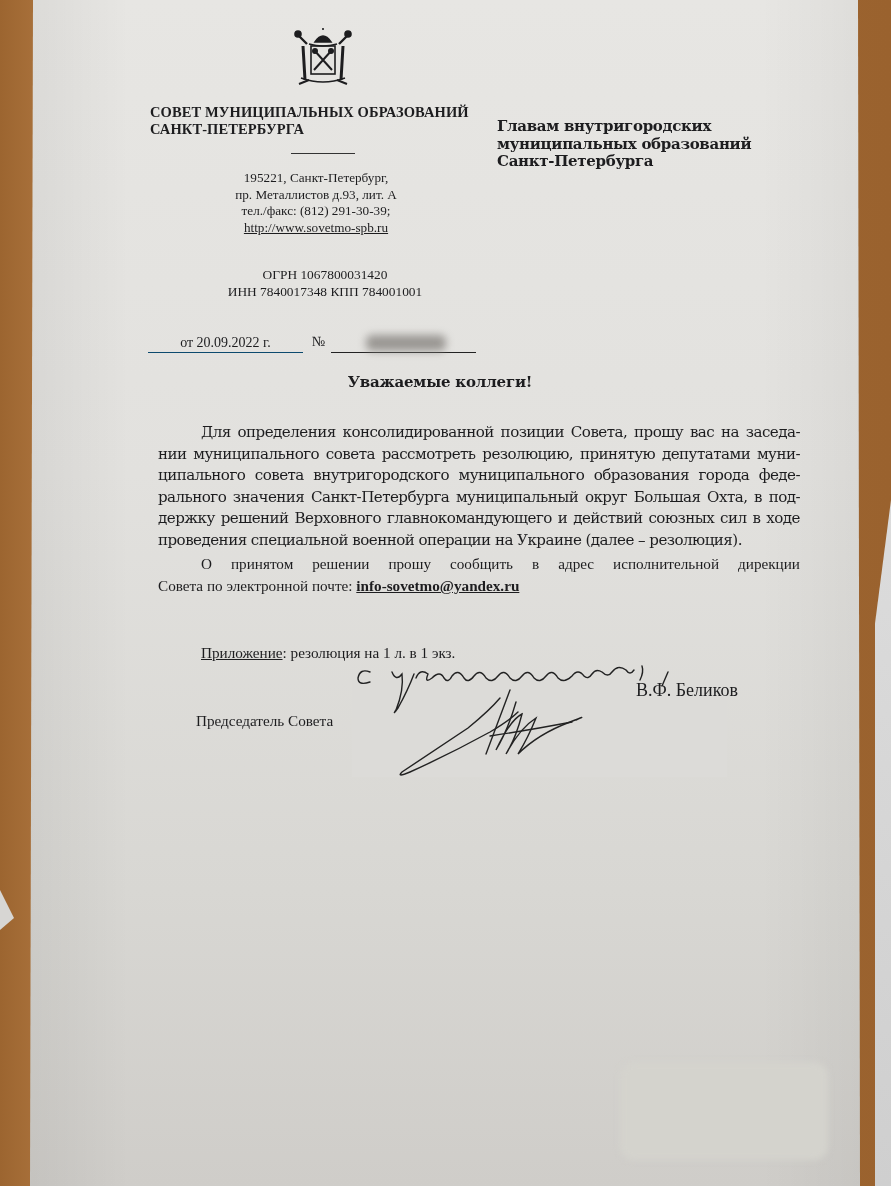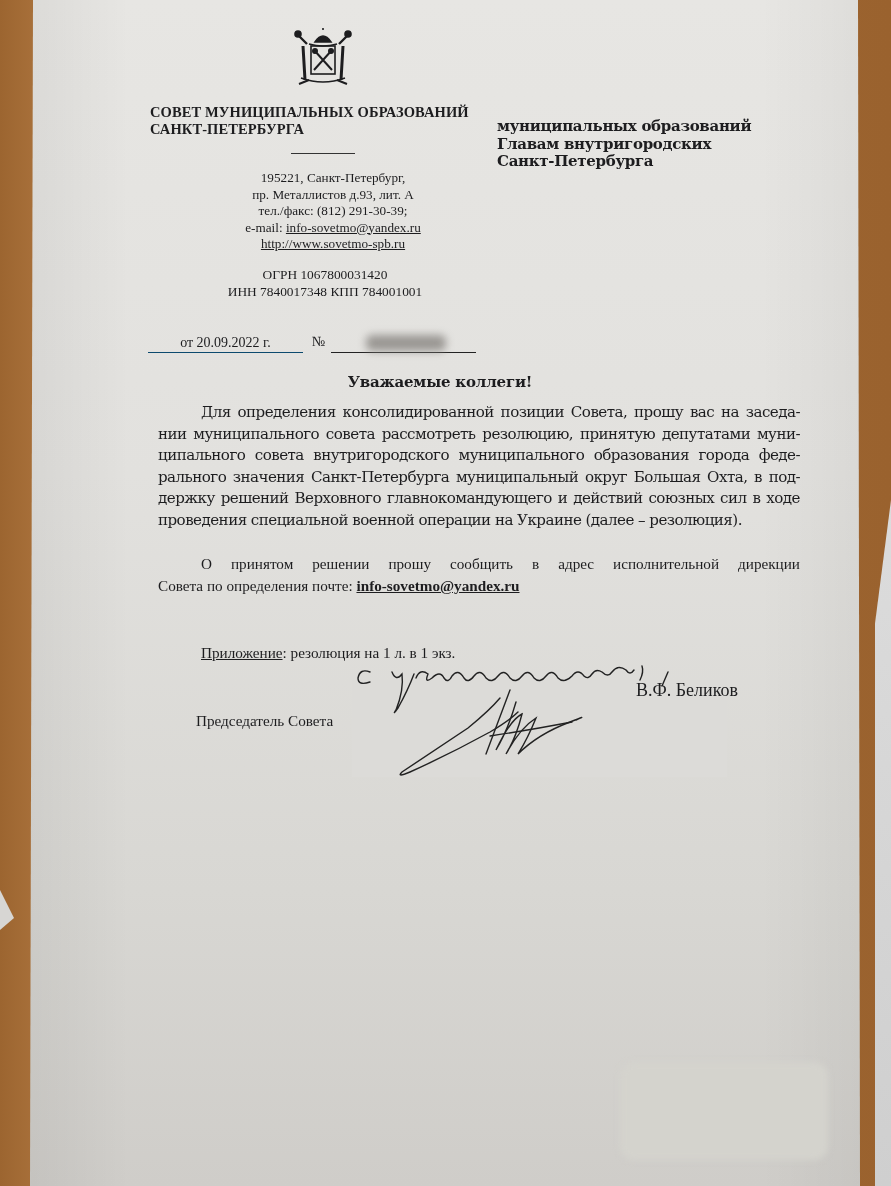--- a/index.html
+++ b/index.html
@@ -34,21 +34,21 @@
     pointer-events: none;
   }
   .abs { position: absolute; }
   .emblem { left: 293px; top: 28px; width: 60px; height: 64px; }
   .org-name {
     left: 150px; top: 104px; width: 350px; text-align: left;
     font-weight: bold; font-size: 14.5px; line-height: 17px; letter-spacing: 0.1px;
   }
   .org-rule { left: 291px; top: 153px; width: 64px; height: 1px; background: #333; }
   .contacts {
-    left: 178px; top: 170px; width: 310px; text-align: center;
+    left: 161px; top: 170px; width: 310px; text-align: center;
     font-size: 13.2px; line-height: 16.5px;
   }
   .contacts .ln { display: block; }
   .contacts .u { text-decoration: underline; }
   .ids {
     left: 170px; top: 266px; width: 310px; text-align: center;
     font-size: 13.4px; line-height: 17px;
   }
   .addressee {
     left: 497px; top: 118px; width: 300px;
@@ -66,21 +66,21 @@
   .num-blur {
     left: 366px; top: 335px; width: 80px; height: 16px;
     background: #8d8a86; filter: blur(4px); border-radius: 6px; opacity: 0.85;
   }
   .salutation {
     left: 200px; top: 373px; width: 480px; text-align: center;
     font-weight: bold; font-size: 15px; font-family: "DejaVu Serif", serif;
     letter-spacing: -0.2px;
   }
   .para1 {
-    left: 158px; top: 402px; width: 642px;
+    left: 158px; top: 422px; width: 642px;
     font-size: 15.1px; line-height: 21.6px; text-align: justify;
     font-family: "DejaVu Serif", serif; letter-spacing: -0.55px;
   }
   .para1 .ln { display: block; text-align-last: justify; white-space: nowrap; }
   .para1 .ln.last { text-align-last: left; }
   .para1 .ln.first { padding-left: 43px; }
   .para2 {
     left: 158px; top: 553px; width: 642px;
     font-size: 15.2px; line-height: 22px;
   }
@@ -131,32 +131,31 @@
 <div class="abs org-name">
   <div>СОВЕТ МУНИЦИПАЛЬНЫХ ОБРАЗОВАНИЙ</div>
   <div>САНКТ-ПЕТЕРБУРГА</div>
 </div>
 <div class="abs org-rule"></div>
 
 <div class="abs contacts">
   <span class="ln">195221, Санкт-Петербург,</span>
   <span class="ln">пр. Металлистов д.93, лит. А</span>
   <span class="ln">тел./факс: (812) 291-30-39;</span>
-  <span class="ln"><span>e-mail: </span><span class="u">info-sovetmo@yandex.ru</span></span>
   <span class="ln u">http://www.sovetmo-spb.ru</span>
 </div>
 
 <div class="abs ids">
   <div>ОГРН 1067800031420</div>
   <div>ИНН 7840017348 КПП 784001001</div>
 </div>
 
 <div class="abs addressee">
+  <div>Главам внутригородских</div>
   <div>муниципальных образований</div>
-  <div>Главам внутригородских</div>
   <div>Санкт-Петербурга</div>
 </div>
 
 <div class="abs date-line">от 20.09.2022 г.</div>
 <div class="abs num-sign">№</div>
 <div class="abs num-line"></div>
 <div class="abs num-blur"></div>
 
 <div class="abs salutation">Уважаемые коллеги!</div>
 
@@ -164,21 +163,21 @@
   <span class="ln first">Для определения консолидированной позиции Совета, прошу вас на заседа-</span>
   <span class="ln">нии муниципального совета рассмотреть резолюцию, принятую депутатами муни-</span>
   <span class="ln">ципального совета внутригородского муниципального образования города феде-</span>
   <span class="ln">рального значения Санкт-Петербурга муниципальный округ Большая Охта, в под-</span>
   <span class="ln">держку решений Верховного главнокомандующего и действий союзных сил в ходе</span>
   <span class="ln last">проведения специальной военной операции на Украине (далее – резолюция).</span>
 </div>
 
 <div class="abs para2">
   <span class="ln first">О принятом решении прошу сообщить в адрес исполнительной дирекции</span>
-  <span class="ln"><span>Совета по определения почте: </span><span class="email">info-sovetmo@yandex.ru</span></span>
+  <span class="ln"><span>Совета по электронной почте: </span><span class="email">info-sovetmo@yandex.ru</span></span>
 </div>
 
 <div class="abs attachment"><span class="u">Приложение</span><span>: резолюция на 1 л. в 1 экз.</span></div>
 
 <div class="abs sig-area"></div>
 <div class="abs sig-title">Председатель Совета</div>
 <div class="abs sig-name">В.Ф. Беликов</div>
 
 <svg class="abs sig-svg" viewBox="0 0 390 130">
   <g fill="none" stroke="#222" stroke-width="1.4" stroke-linecap="round">

